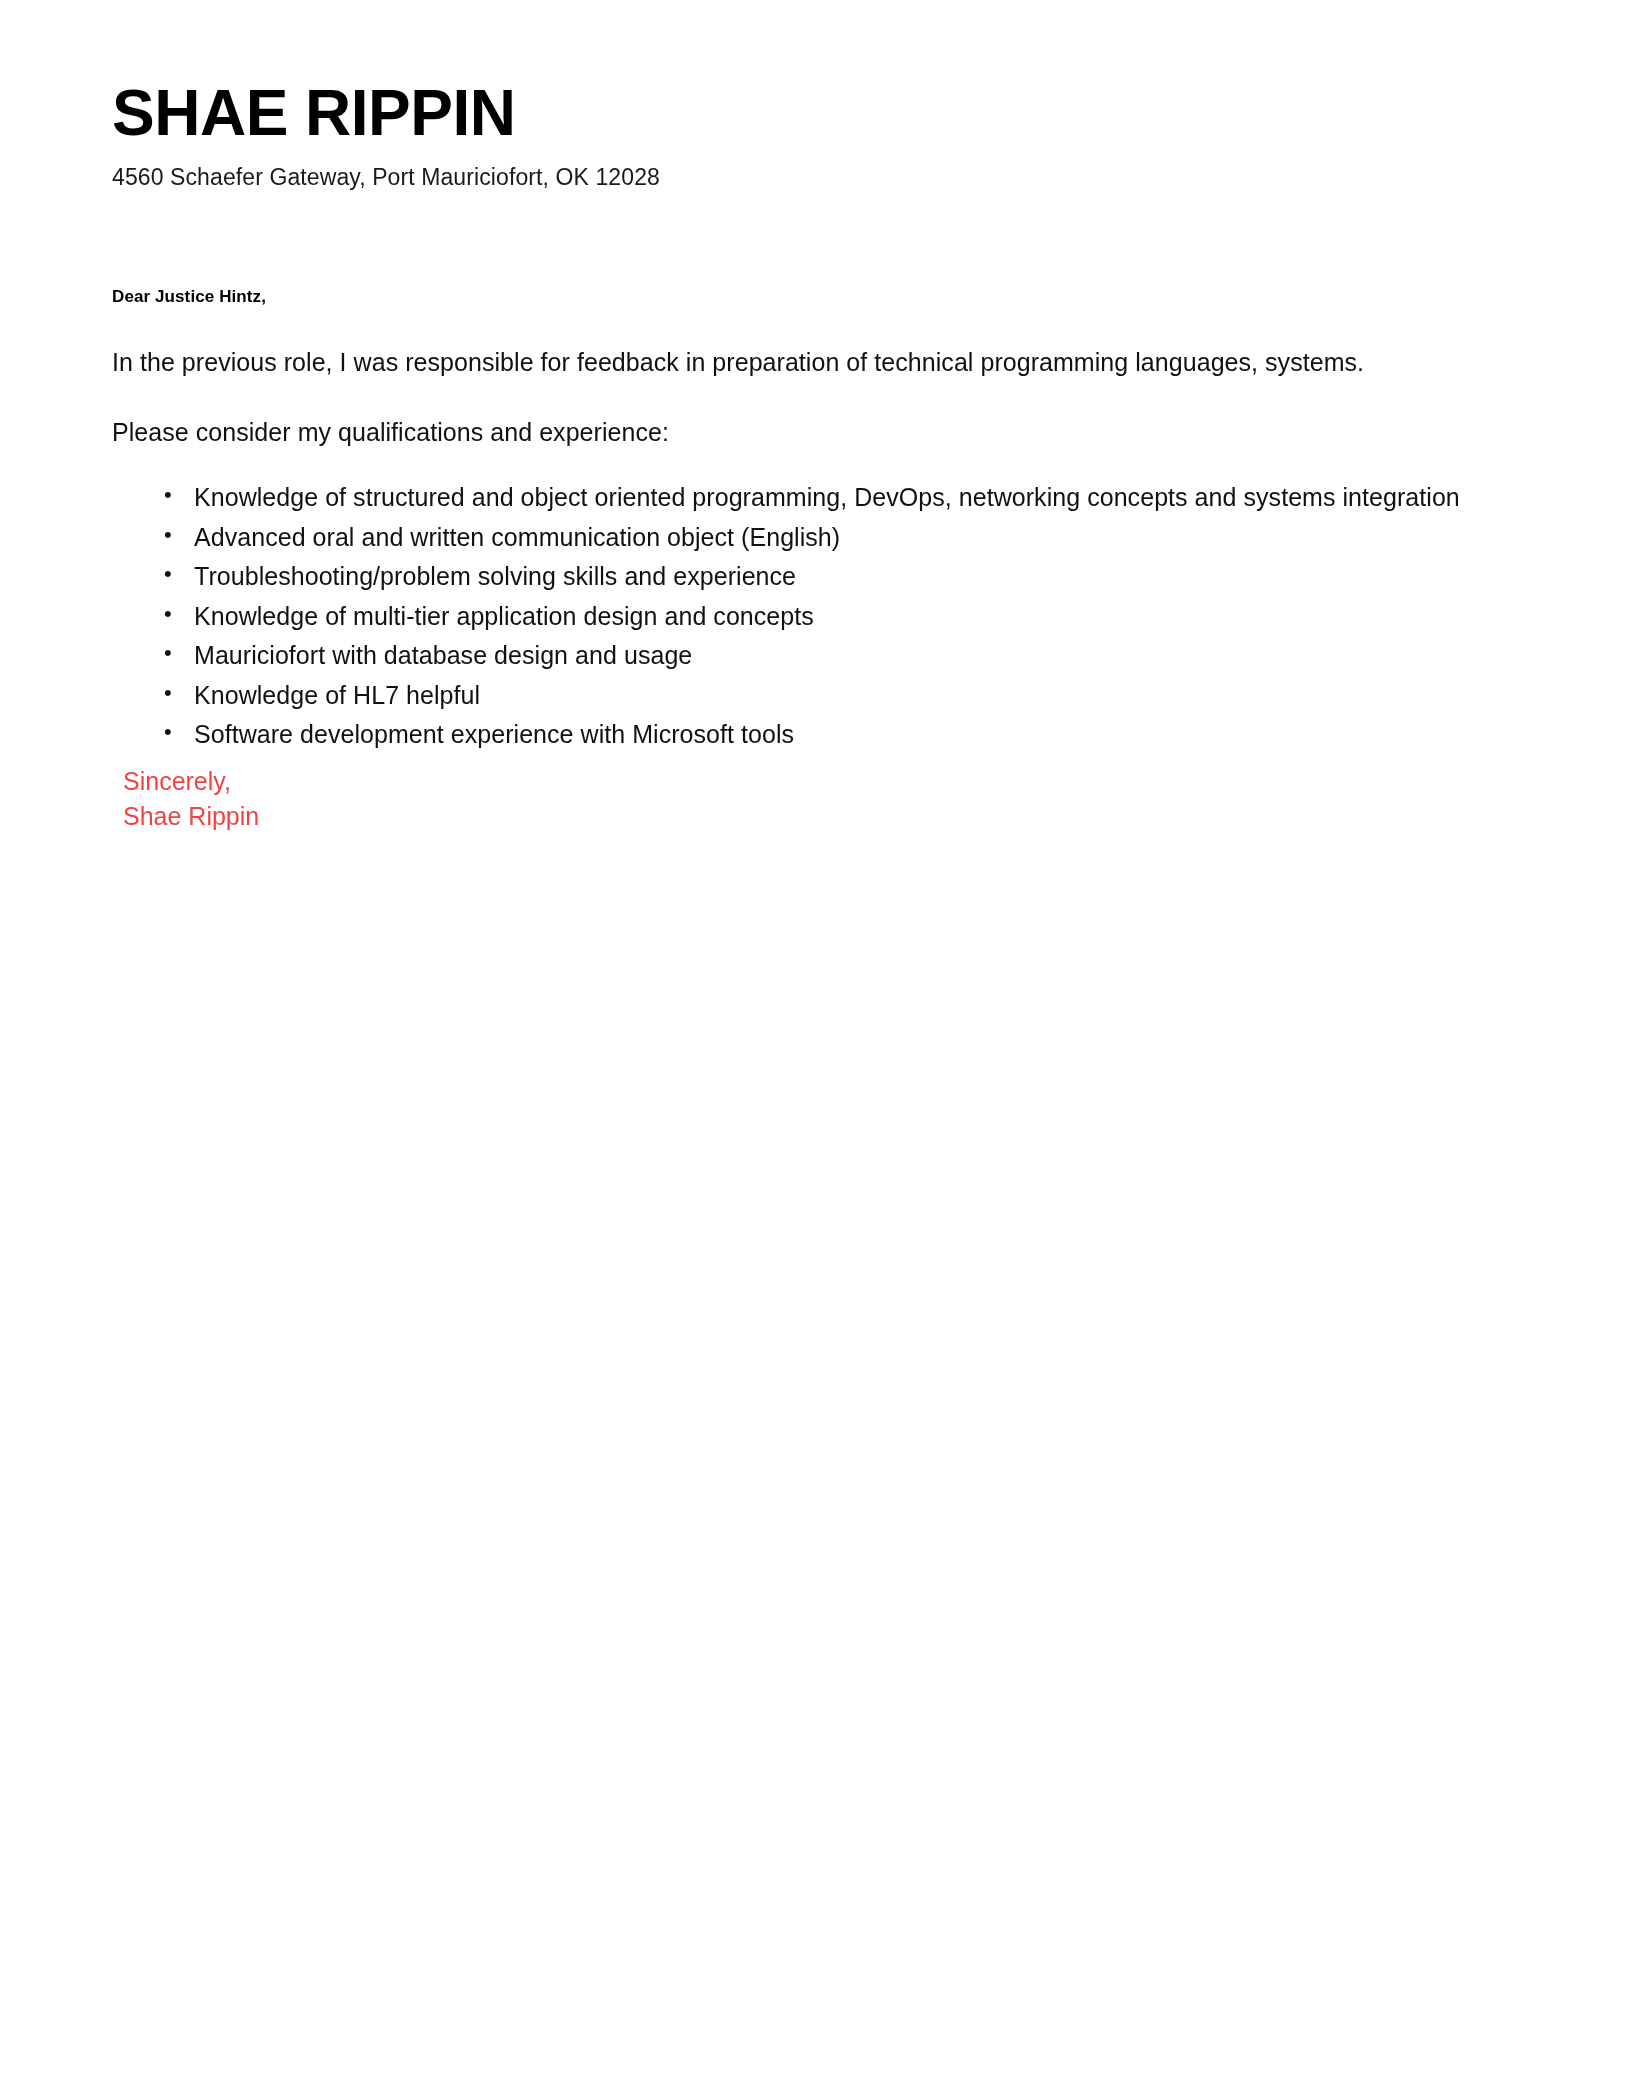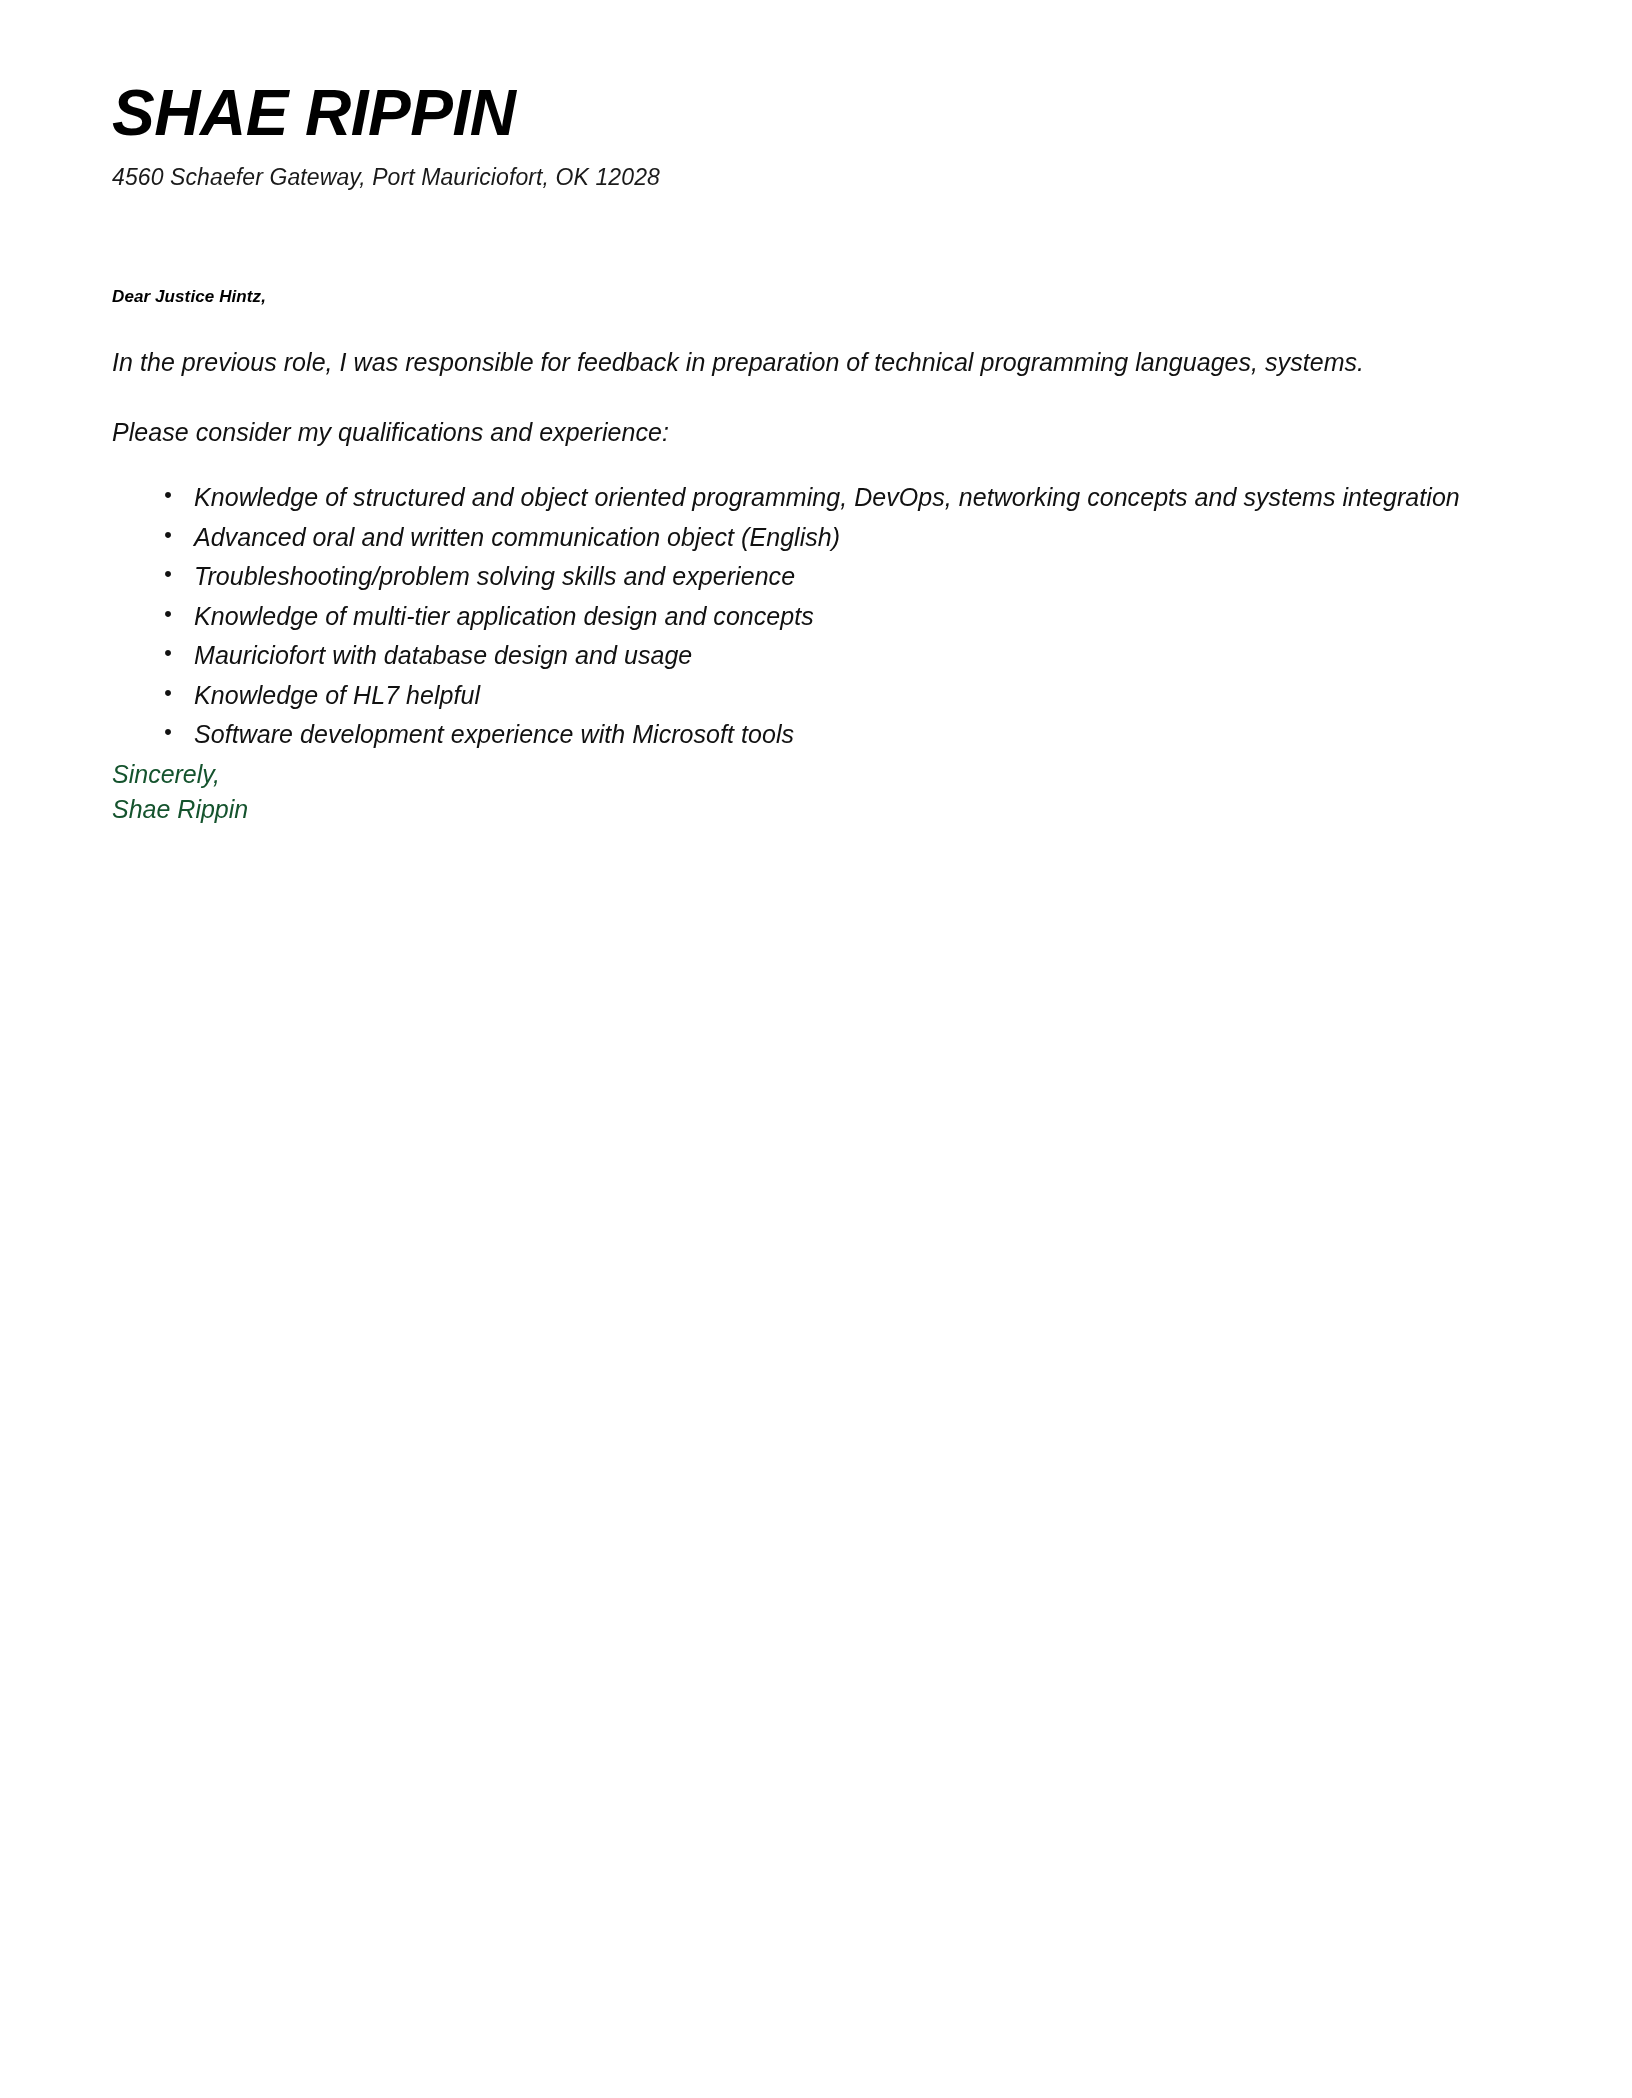--- a/index.html
+++ b/index.html
@@ -12,21 +12,20 @@
     color: #111111;
   }
   .page {
     width: 1632px;
     height: 2098px;
     background: #ffffff;
     position: relative;
     box-sizing: border-box;
     padding: 0;
     overflow: hidden;
-    font-style: italic;
   }
   .sheet {
     padding: 80px 112px 0 112px;
   }
   .header-name {
     font-family: "Liberation Sans", sans-serif;
     font-weight: 700;
     font-size: 64px;
     letter-spacing: -0.5px;
     line-height: 1.05;
@@ -92,23 +91,23 @@
     font-size: 25px;
     font-weight: 700;
     color: #000000;
     margin: 48px 0 34px 0;
     line-height: 1.42;
     letter-spacing: 0.05px;
   }
   .signature {
     font-size: 25px;
     font-weight: 400;
-    color: #14532d;
+    color: #ef4444;
     line-height: 1.42;
-    margin: 0;
+    margin: 11px;
   }
   .signature .sig-line {
     display: block;
   }
 </style>
 </head>
 <body>
 
 <div class="page">
   <div class="sheet">

